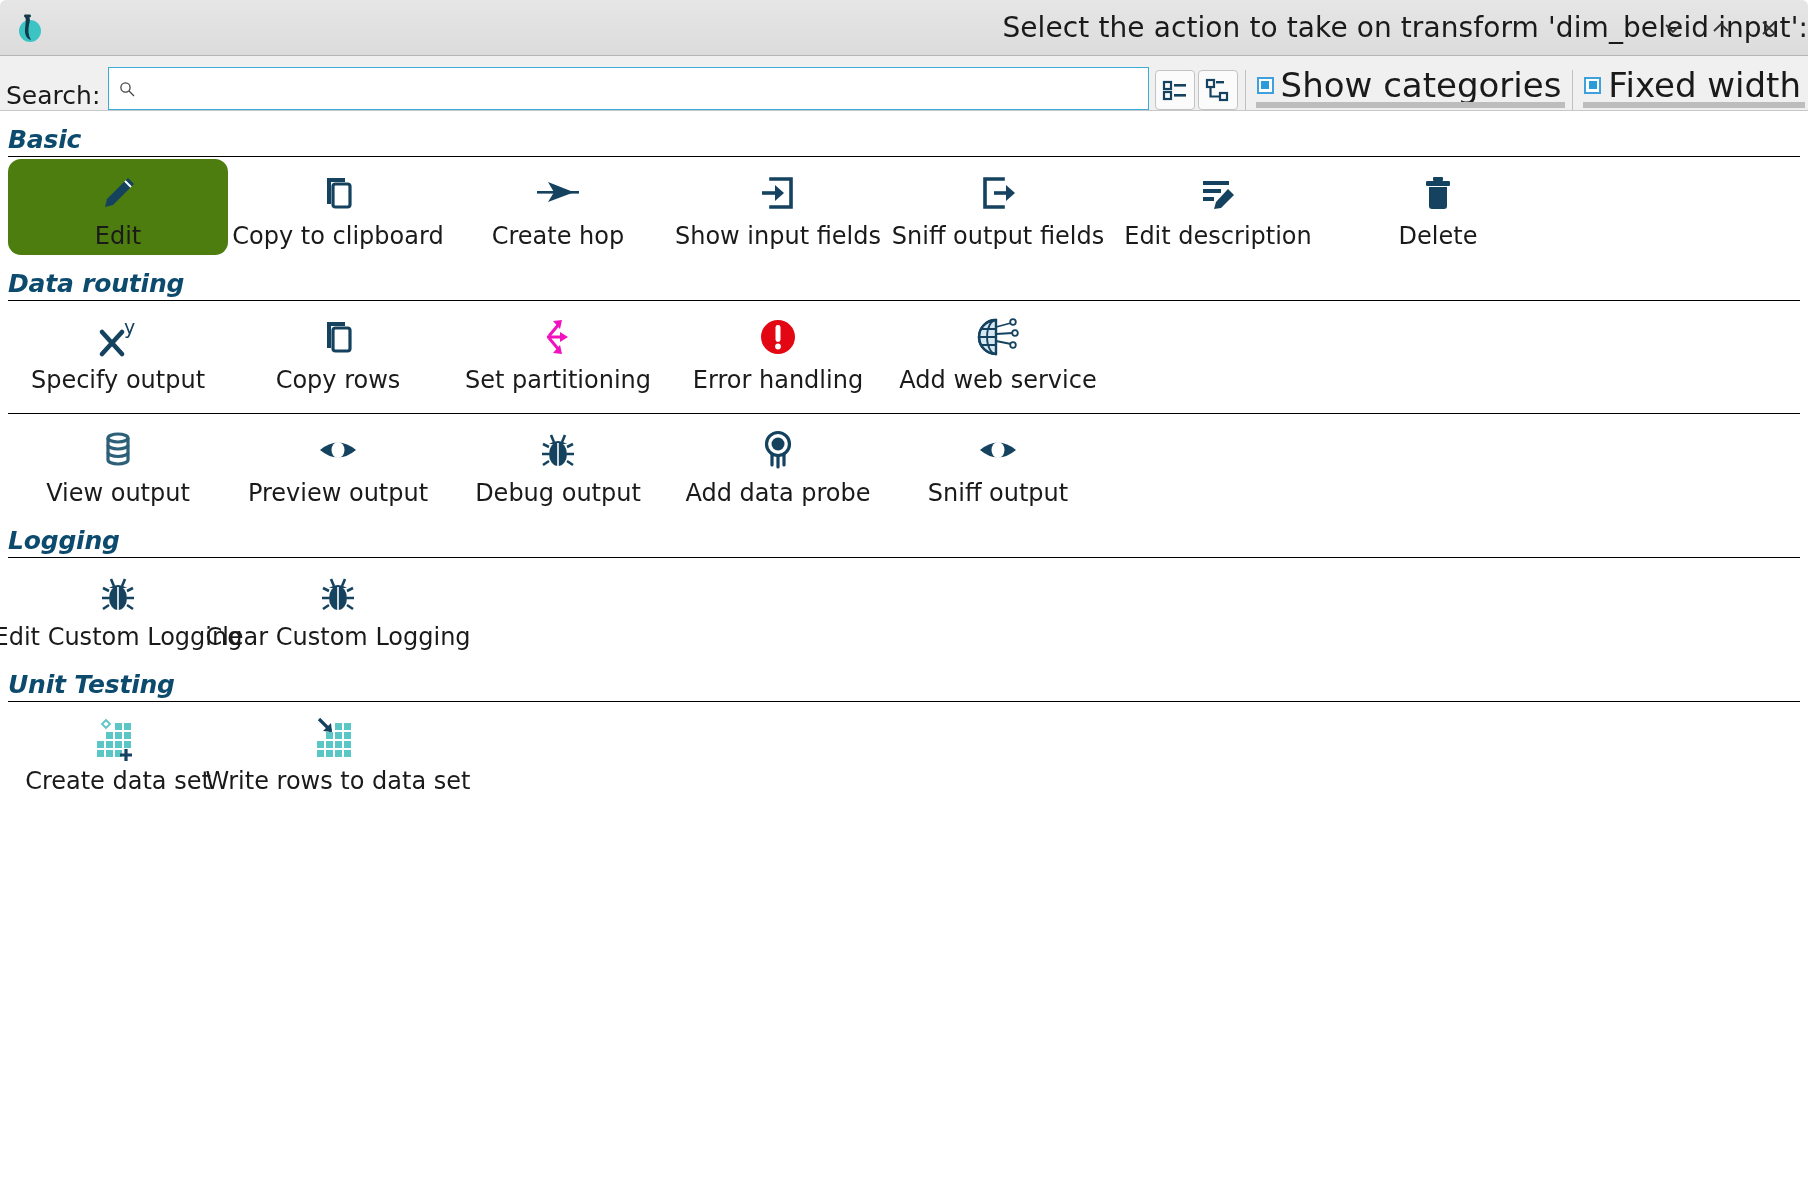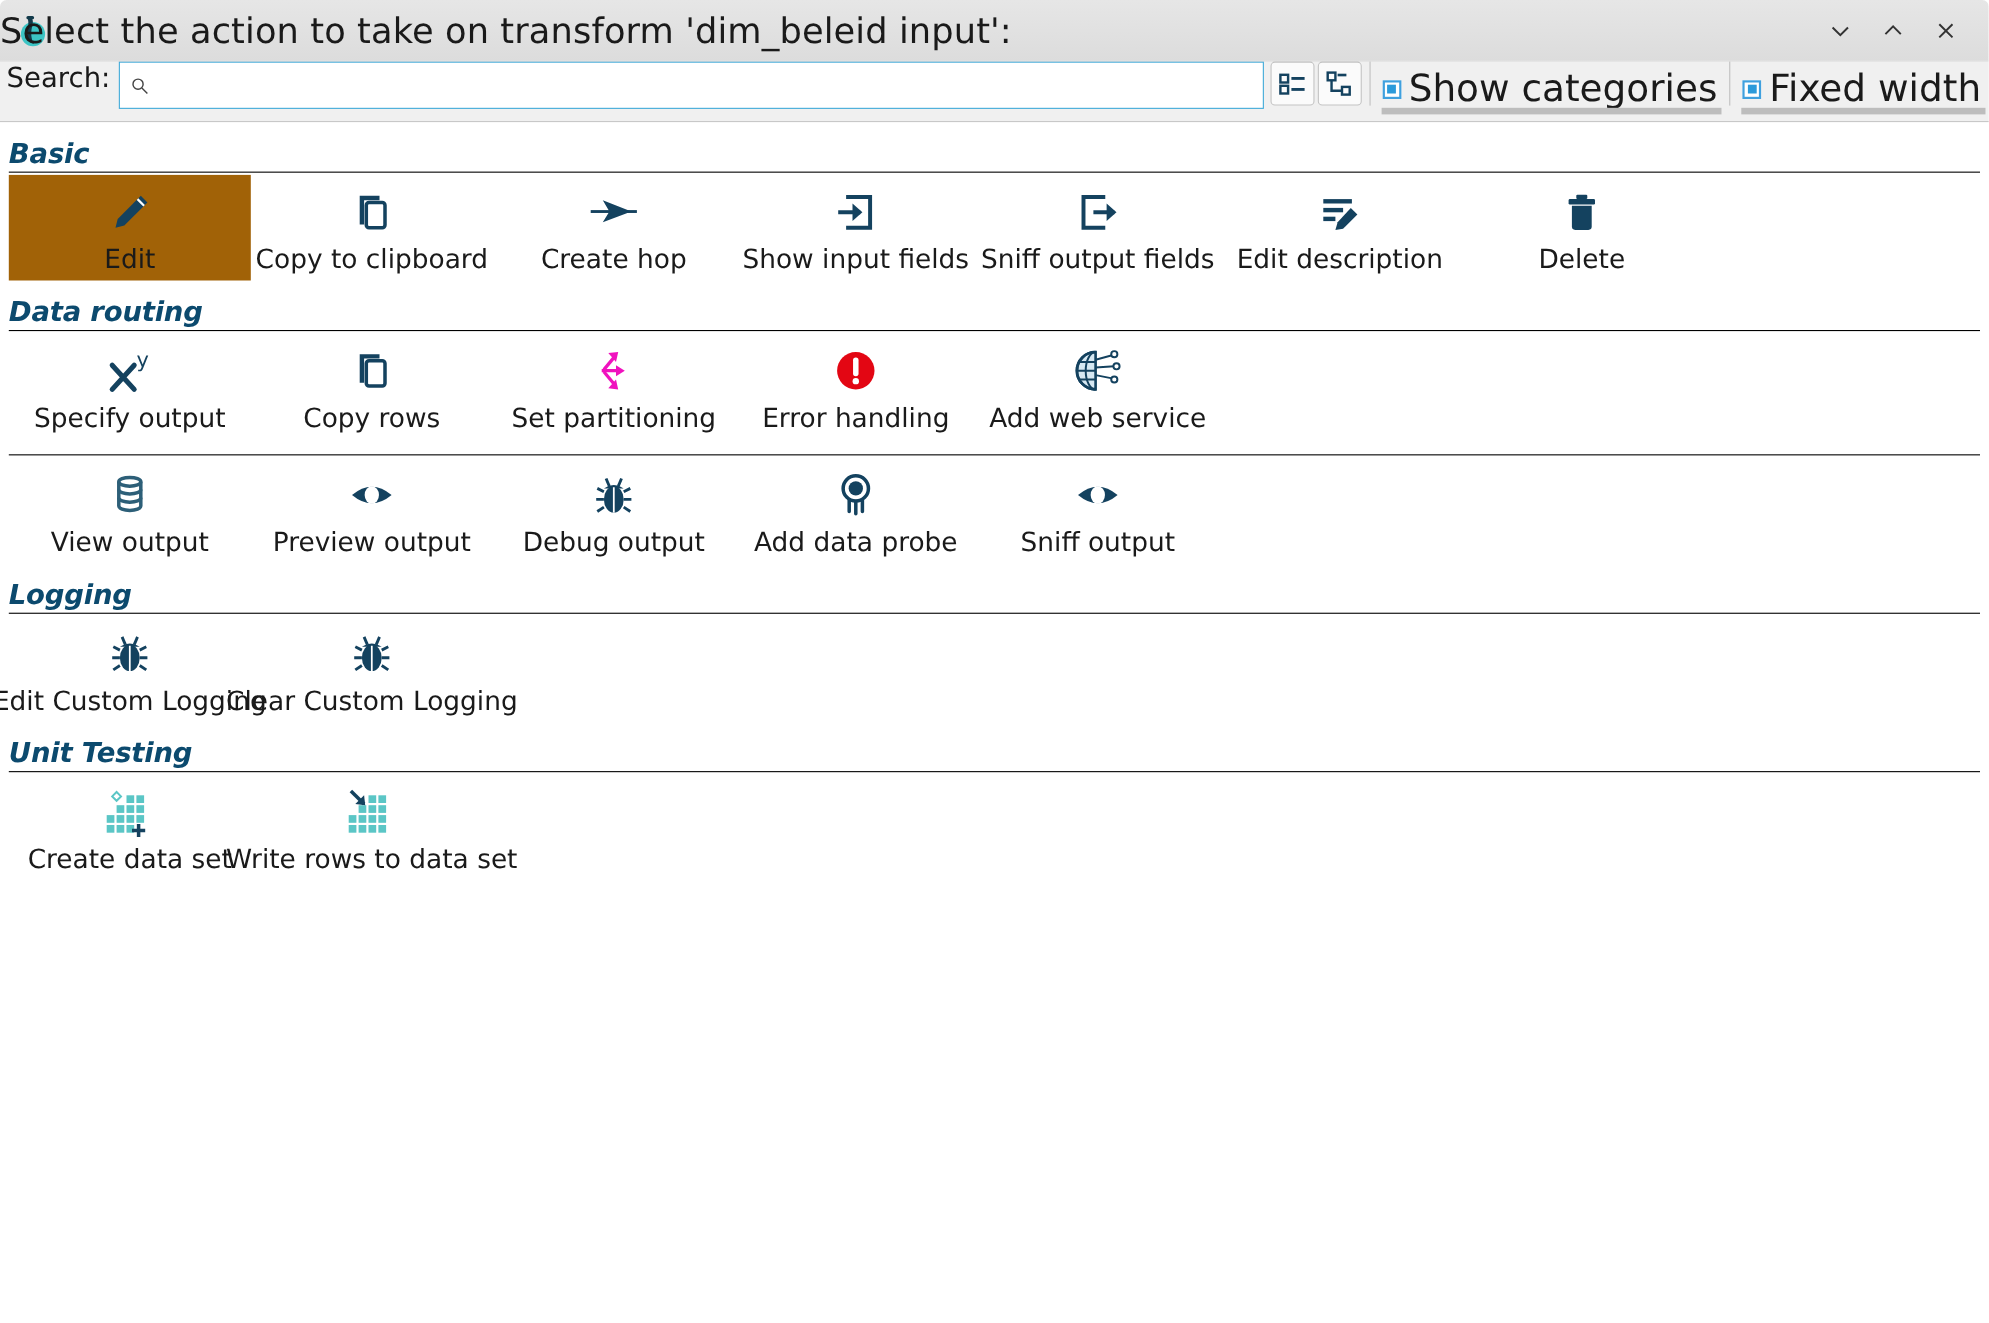--- a/index.html
+++ b/index.html
@@ -24,22 +24,22 @@
   }
   .app-logo {
     width: 46px; height: 46px;
     margin-left: 6px;
     flex: 0 0 auto;
     display: flex; align-items: center; justify-content: center;
   }
   .title-text {
     position: absolute;
     left: 0; right: 0;
-    text-align: left;
-    font-size: 32px;
+    text-align: right;
+    font-size: 28px;
     color: #1a1a1a;
     letter-spacing: 0.1px;
     pointer-events: none;
   }
   .win-controls {
     margin-left: auto;
     display: flex;
     align-items: center;
     gap: 6px;
     padding-right: 18px;
@@ -50,21 +50,21 @@
     display: flex; align-items: center; justify-content: center;
     cursor: default;
   }
 
   
   .searchbar {
     height: 55px;
     background: #f0f0f0;
     border-bottom: 1px solid #c8c8c8;
     display: flex;
-    align-items: flex-start;
+    align-items: flex-end;
     padding: 0 0 0 6px;
   }
   .search-label {
     font-size: 25px;
     color: #1a1a1a;
     padding-right: 8px;
     white-space: nowrap;
   }
   .search-box {
     flex: 1 1 auto;
@@ -151,21 +151,21 @@
   }
   .cell {
     height: 96px;
     display: flex;
     flex-direction: column;
     align-items: center;
     justify-content: flex-start;
     padding-top: 10px;
     cursor: default;
   }
-  .cell.selected { background: #a16207; }
+  .cell.selected { background: #4d7c0f; border-radius: 13px; }
   .cell .ico {
     height: 48px;
     display: flex; align-items: center; justify-content: center;
   }
   .cell .lbl {
     margin-top: 6px;
     font-size: 24px;
     color: #1a1a1a;
     text-align: center;
     white-space: nowrap;

